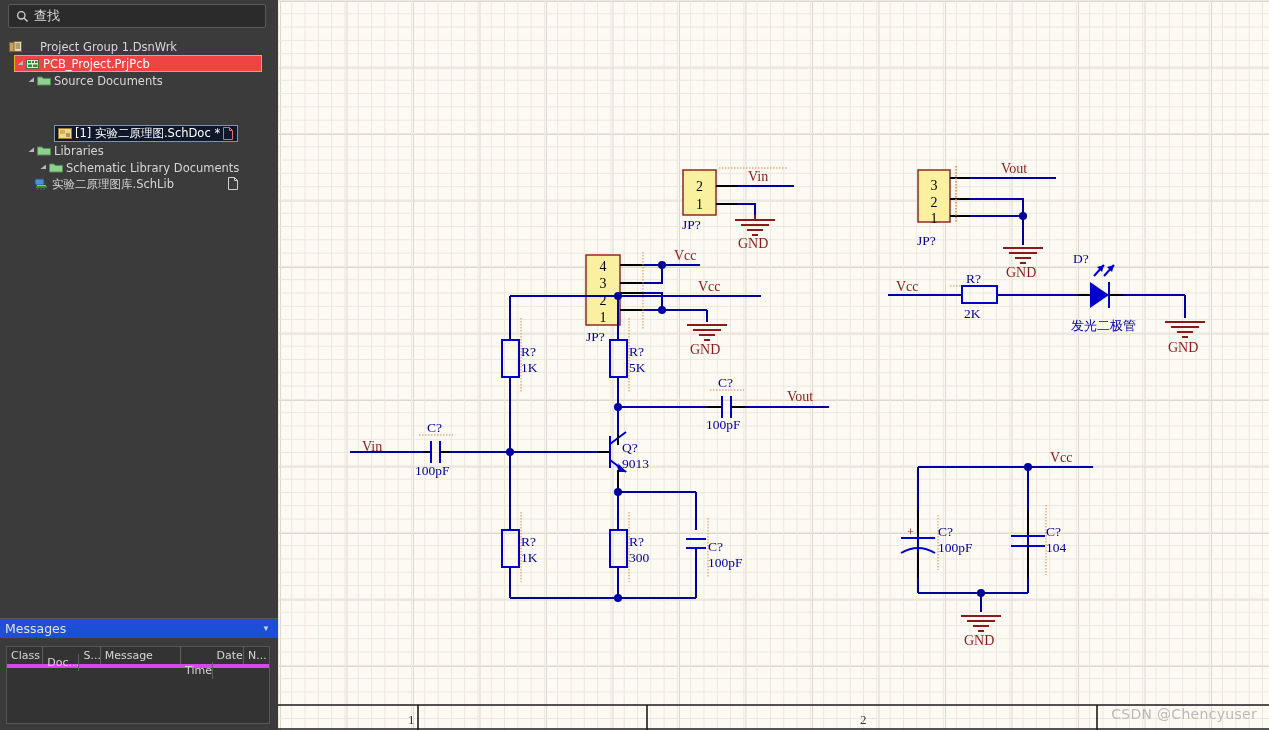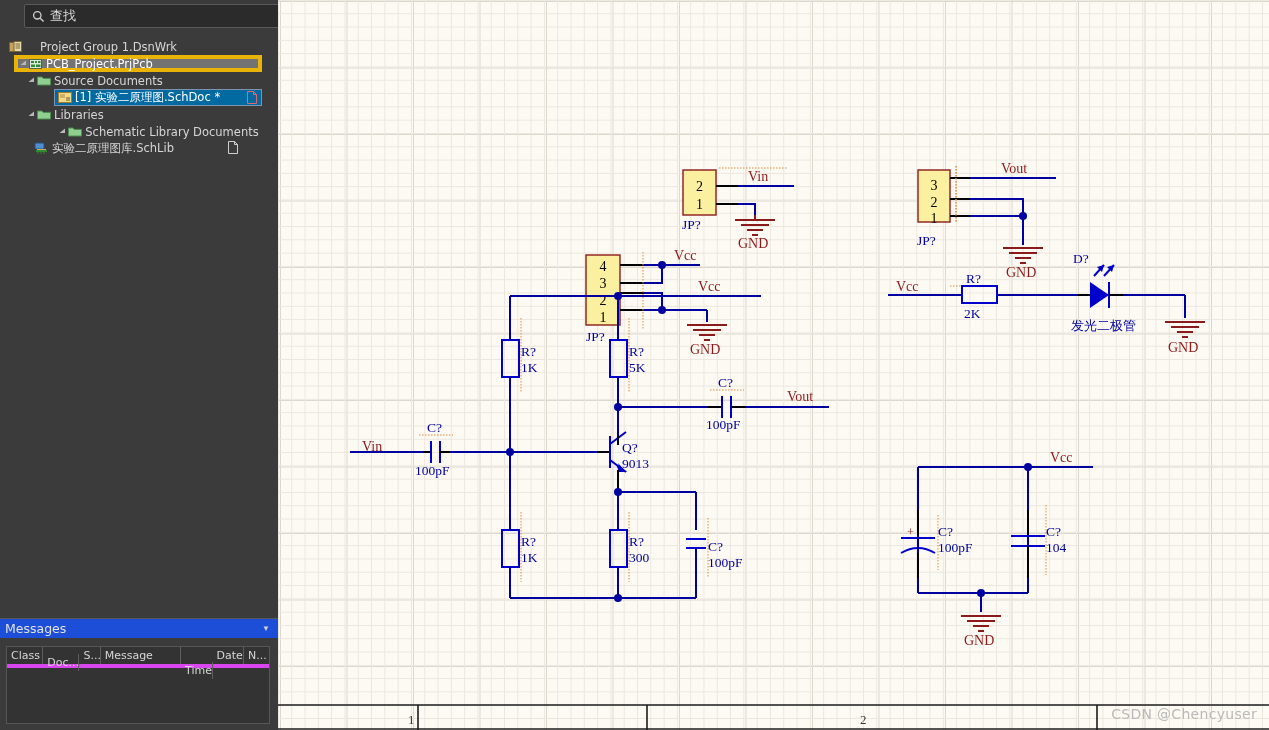--- a/index.html
+++ b/index.html
@@ -10,21 +10,21 @@
   }
   #root{position:relative;width:1269px;height:730px;}
 
   
   #panel{
     position:absolute;left:0;top:0;width:278px;height:730px;
     background:#3b3b3b;
     box-sizing:border-box;
   }
   .search-wrap{
-    position:absolute;left:24px;top:4px;width:256px;height:22px;
+    position:absolute;left:8px;top:4px;width:256px;height:22px;
     background:#2b2b2b;border:1px solid #5a5a5a;border-radius:2px;
     display:flex;align-items:center;
   }
   .search-ico{
     width:16px;height:16px;margin-left:5px;flex:none;
     display:flex;align-items:center;justify-content:center;
   }
   .search-ico svg{display:block;}
   .search-txt{
     color:#d8d8d8;font-size:13px;margin-left:4px;
@@ -37,26 +37,26 @@
     font-size:11.5px;color:#d6d6d6;white-space:nowrap;
     font-family:"DejaVu Sans","Liberation Sans",sans-serif;
   }
   .trow .arrow{
     width:10px;height:16px;flex:none;display:flex;align-items:center;justify-content:center;
     color:#b8b8b8;font-size:7px;line-height:1;
   }
   .trow .ico{width:15px;height:16px;flex:none;display:flex;align-items:center;justify-content:center;}
   .trow .lbl{margin-left:3px;}
   .trow.sel-box{
-    background:#737373;border:4px solid #eab308;box-sizing:border-box;
+    background:#ef4444;border:1px solid #eab308;box-sizing:border-box;
     margin-left:14px;width:248px;height:17px;
   }
   .trow.sel-blue{
-    background:#0369a1;border:1px solid #7e93ad;box-sizing:border-box;
-    margin-left:54px;width:208px;height:17px;
+    background:#0f172a;border:1px solid #7e93ad;box-sizing:border-box;
+    margin-left:54px;width:184px;height:17px;margin-top:36px;
   }
   .trailing{position:absolute;right:4px;top:1px;}
 
   .msgs-hdr{
     position:absolute;left:0;top:618px;width:278px;height:20px;
     background:#1d4ed8;border-top:1px solid #585858;
     display:flex;align-items:center;box-sizing:border-box;
   }
   .msgs-hdr .t{
     color:#e2e2e2;font-size:12.5px;margin-left:5px;
@@ -196,21 +196,21 @@
             </svg>
         </span>
         <span class="ico">
           <svg width="14" height="11" viewBox="0 0 14 11">
             <path d="M0.5 2 L5 2 L6.2 3.4 L13.5 3.4 L13.5 10 L0.5 10 Z" fill="#8fcf8f" stroke="#4f8f4f" stroke-width="1"></path>
           </svg>
         </span>
         <span class="lbl">Libraries</span>
       </div>
 
-      <div class="trow" style="padding-left:38px;height:17px;justify-content:center;">
+      <div class="trow" style="padding-left:38px;height:17px;">
         <span class="arrow">
           <svg width="7" height="7" viewBox="0 0 7 7">
               <path d="M0.5 5 L6 5 L6 0.5 Z" fill="#b8b8b8"></path>
             </svg>
         </span>
         <span class="ico">
           <svg width="14" height="11" viewBox="0 0 14 11">
             <path d="M0.5 2 L5 2 L6.2 3.4 L13.5 3.4 L13.5 10 L0.5 10 Z" fill="#8fcf8f" stroke="#4f8f4f" stroke-width="1"></path>
           </svg>
         </span>

